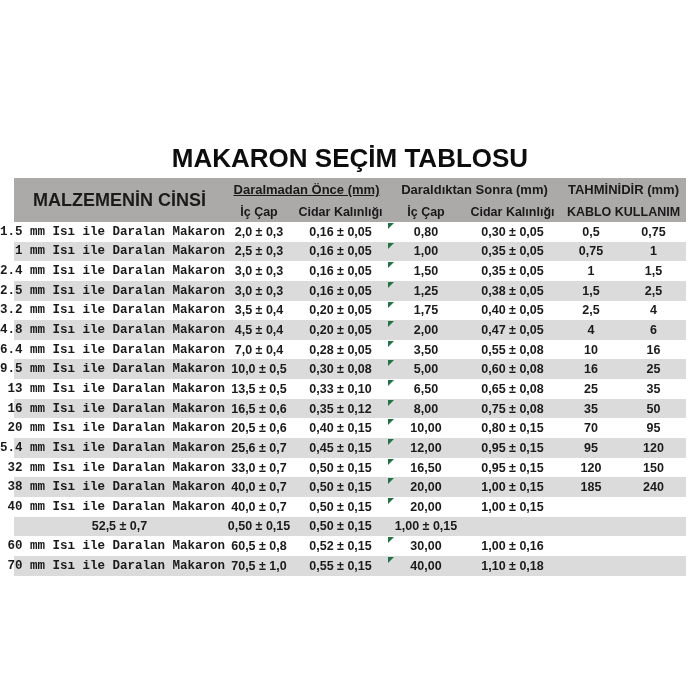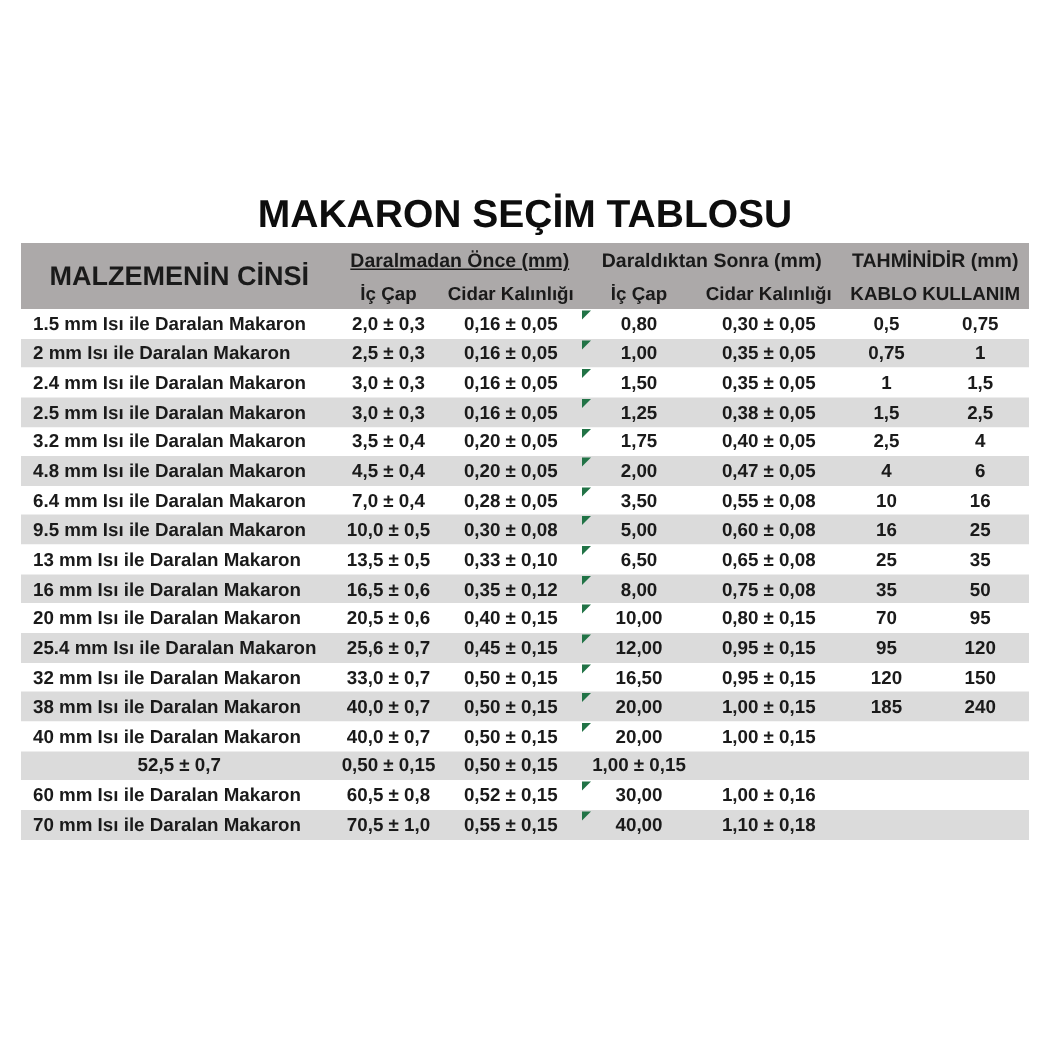--- a/index.html
+++ b/index.html
@@ -4,21 +4,21 @@
 <style>
   * { margin: 0; padding: 0; box-sizing: border-box; }
   html, body { background: #ffffff; }
   body {
     width: 700px; height: 700px;
     font-family: "Liberation Sans", sans-serif;
     color: #1a1a1a;
     position: relative;
     overflow: hidden;
   }
-  .page { position: absolute; inset: 0; }
+  .page { position: absolute; inset: 0; margin-top: 16px; }
 
   .page-title {
     position: absolute;
     top: 127px; left: 0; right: 0;
     text-align: center;
     font-size: 26px;
     font-weight: 700;
     letter-spacing: 0px;
     color: #0d0d0d;
     white-space: nowrap;
@@ -59,21 +59,21 @@
     background: #ffffff;
   }
   .tbody .row:nth-child(even) { background: var(--stripe-bg, #DBDBDB); }
   .cell {
     display: flex; align-items: center; justify-content: center;
     font-size: 12.5px;
     position: relative;
     white-space: nowrap;
     overflow: visible;
   }
-  .cell.material { justify-content: flex-start; padding-left: 8px; }
+  .cell.material { justify-content: flex-end; padding-left: 8px; font-family: Liberation Mono, monospace; }
 
   
   .marker {
     position: absolute;
     top: 1px; left: 0px;
     width: 0; height: 0;
     border-top: 6px solid var(--marker-green, #217346);
     border-right: 6px solid transparent;
   }
 </style>
@@ -118,21 +118,21 @@
           </div>
           <div class="cell">
             <span>0,5</span>
           </div>
           <div class="cell">
             <span>0,75</span>
           </div>
         </div>
         <div class="row">
           <div class="cell material">
-            <span>2 mm Isı ile Daralan Makaron</span>
+            <span>1 mm Isı ile Daralan Makaron</span>
           </div>
           <div class="cell">
             <span>2,5 ± 0,3</span>
           </div>
           <div class="cell">
             <span>0,16 ± 0,05</span>
           </div>
           <div class="cell">
             <span class="marker"></span>
             <span>1,00</span>

